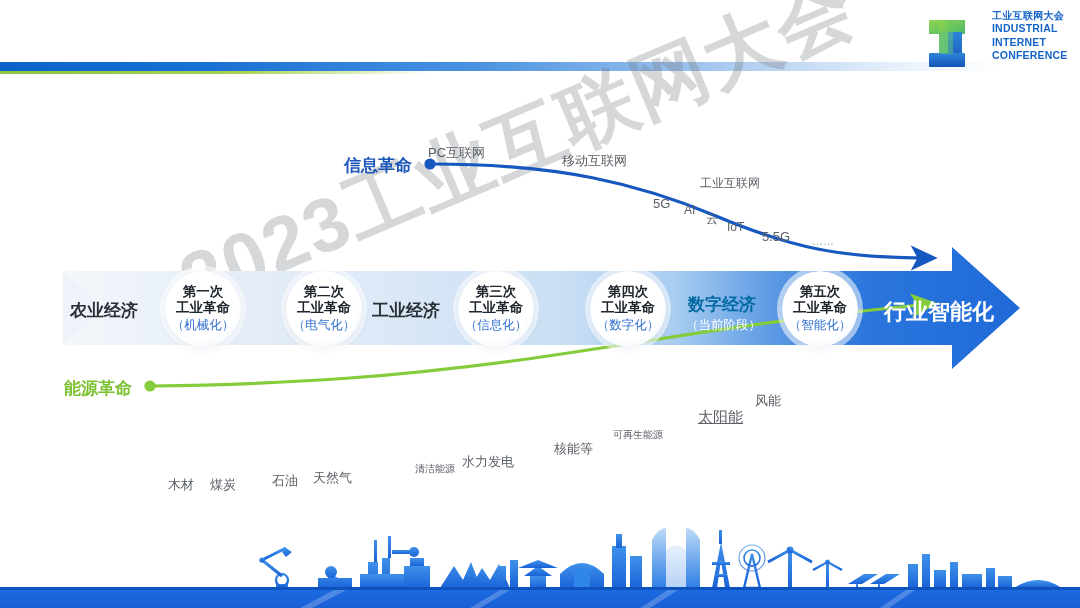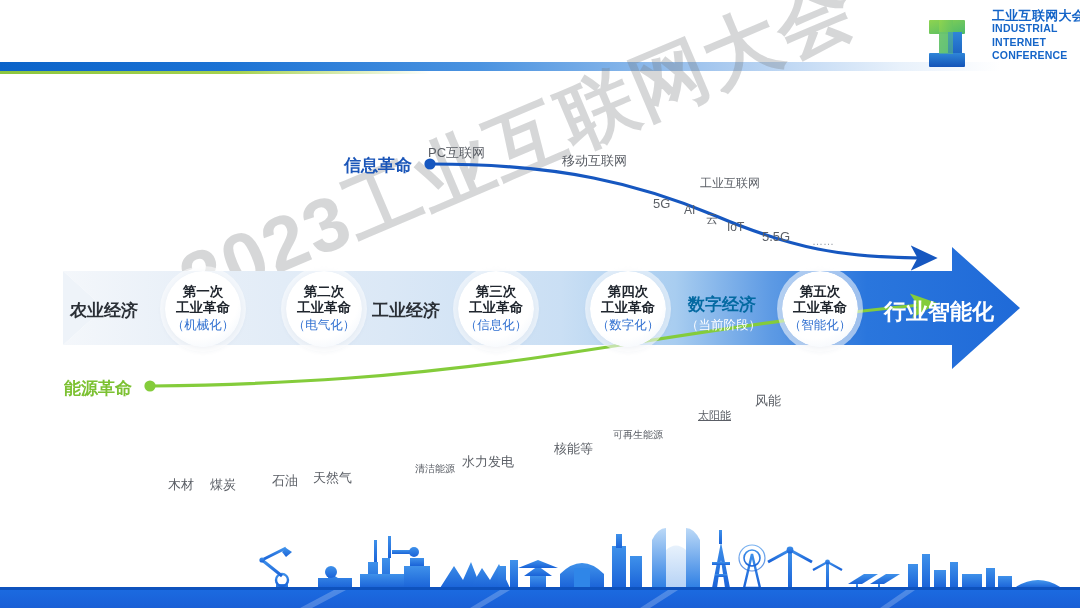--- a/index.html
+++ b/index.html
@@ -23,21 +23,21 @@
   .divider-green{
     position:absolute;left:0;top:9px;width:430px;height:3px;
     background:linear-gradient(to right,#8cc63f 0%,#a6d24f 55%,rgba(166,210,79,0) 100%);
   }
 
   
   .logo{position:absolute;right:14px;top:8px;width:140px;height:70px;}
   .logo-mark{position:absolute;left:0;top:4px;width:62px;height:62px;}
   .logo-txt{position:absolute;left:66px;top:2px;width:76px;}
   .logo-cn{
-    font-size:13px;color:#1565c8;font-weight:700;letter-spacing:.3px;
+    font-size:10px;color:#1565c8;font-weight:700;letter-spacing:.3px;
     white-space:nowrap;line-height:12px;
   }
   .logo-en{
     font-size:10.5px;color:#1565c8;font-weight:700;letter-spacing:.2px;
     line-height:13.5px;white-space:nowrap;
   }
 
   
   .watermark{
     position:absolute;left:185px;top:235px;
@@ -164,21 +164,21 @@
   <div class="lbl" style="left:812px;top:235px;font-size:11px;color:#9aa0a8;">……</div>
 
   <div class="lbl" style="left:168px;top:476px;font-size:13px;">木材</div>
   <div class="lbl" style="left:210px;top:476px;font-size:13px;">煤炭</div>
   <div class="lbl" style="left:272px;top:472px;font-size:13px;">石油</div>
   <div class="lbl" style="left:313px;top:469px;font-size:13px;">天然气</div>
   <div class="lbl" style="left:415px;top:462px;font-size:10px;">清洁能源</div>
   <div class="lbl" style="left:462px;top:453px;font-size:13px;">水力发电</div>
   <div class="lbl" style="left:554px;top:440px;font-size:13px;">核能等</div>
   <div class="lbl" style="left:613px;top:428px;font-size:10px;">可再生能源</div>
-  <div class="lbl" style="left:698px;top:408px;font-size:11px;text-decoration:underline;">太阳能</div>
+  <div class="lbl" style="left:698px;top:408px;font-size:15px;text-decoration:underline;">太阳能</div>
   <div class="lbl" style="left:755px;top:392px;font-size:13px;">风能</div>
 
   <div class="band-era" style="left:70px;top:299px;">农业经济</div>
   <div class="band-era" style="left:372px;top:299px;">工业经济</div>
   <div class="band-era white" style="left:688px;top:293px;">数字经济</div>
   <div class="band-era sub" style="left:686px;top:317px;">（当前阶段）</div>
   <div class="band-final" style="left:884px;top:297px;">行业智能化</div>
 
   <div class="node" style="left:165px;top:271px;width:76px;height:76px;">
     <div class="node-t">第一次</div>

